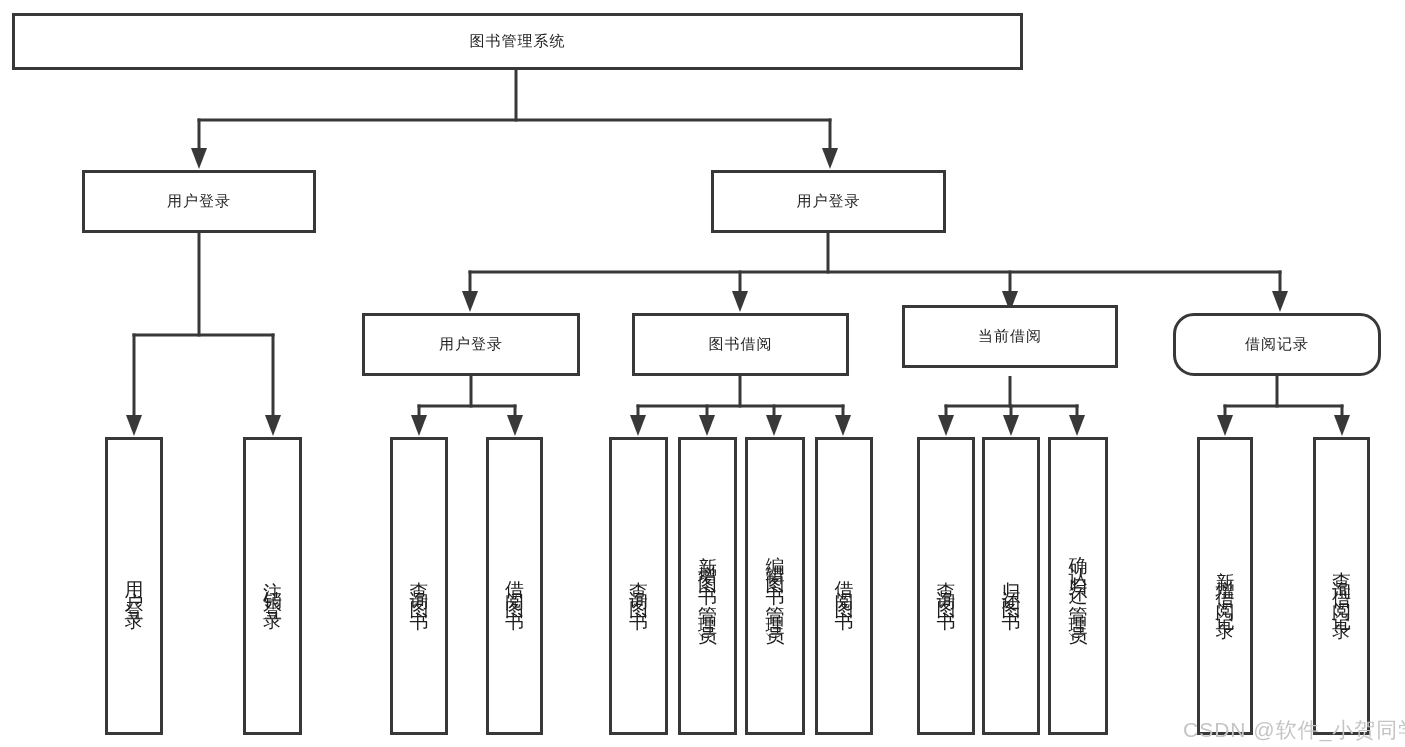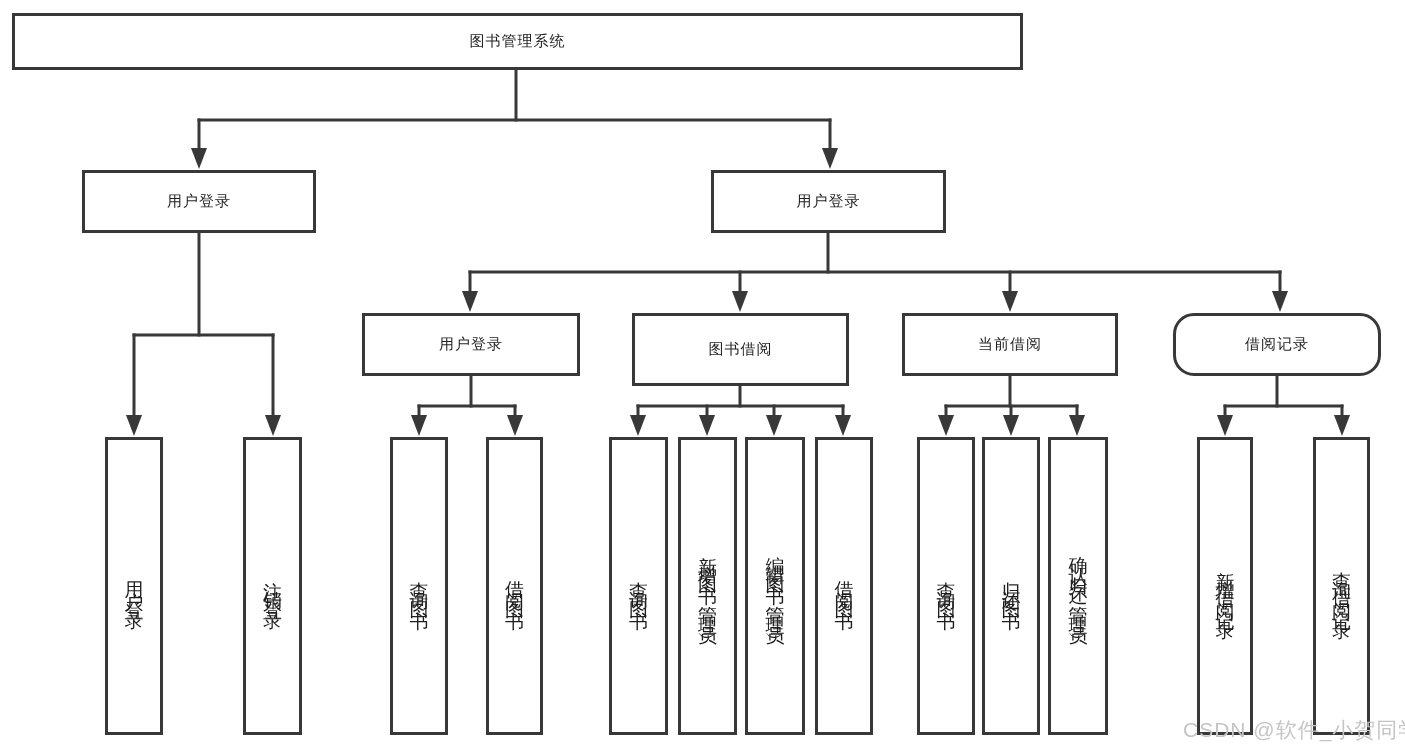--- a/index.html
+++ b/index.html
@@ -26,22 +26,22 @@
     align-items: center;
     justify-content: center;
     color: #1e1e1e;
     z-index: 2;
   }
   .box.h { font-size: 15px; letter-spacing: 1px; }
   .box.root  { left: 12px;   top: 13px;  width: 1011px; height: 57px; }
   .box.lvl2a { left: 82px;   top: 170px; width: 234px;  height: 63px; }
   .box.lvl2b { left: 711px;  top: 170px; width: 235px;  height: 63px; }
   .box.lvl3a { left: 362px;  top: 313px; width: 218px;  height: 63px; }
-  .box.lvl3b { left: 632px;  top: 313px; width: 217px;  height: 73px; }
-  .box.lvl3c { left: 902px;  top: 313px; width: 216px;  height: 63px; }
+  .box.lvl3b { left: 632px;  top: 313px; width: 217px;  height: 63px; }
+  .box.lvl3c { left: 902px;  top: 305px; width: 216px;  height: 63px; }
   .box.lvl3d { left: 1173px; top: 313px; width: 208px;  height: 63px; border-radius: 21px; }
 
   .box.leaf { top: 437px; height: 298px; }
   .vtext {
     writing-mode: vertical-rl;
     text-orientation: mixed;
     font-size: 19px;
     letter-spacing: 10px;
     color: #1e1e1e;
     white-space: nowrap;

